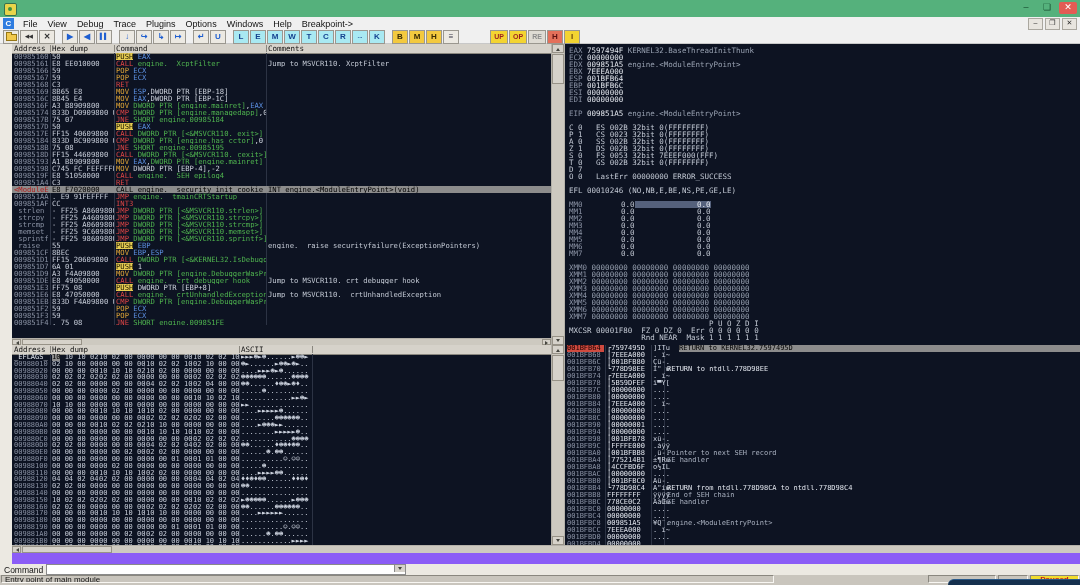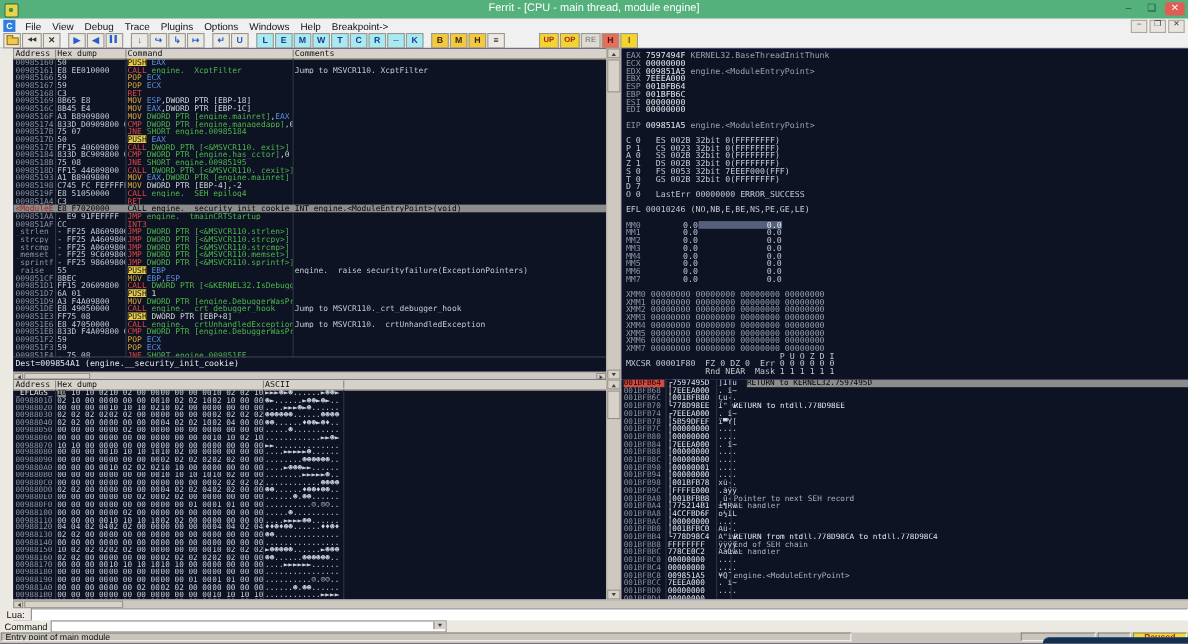--- a/index.html
+++ b/index.html
@@ -128,21 +128,20 @@
   .blob{position:absolute;left:948px;top:579px;width:132px;height:6px;background:#15304e;
         border-radius:6px 0 0 0;border-top:1px solid #2a5a8a;z-index:6;}
 </style>
 </head>
 <body>
 
 <div class="app">
 
   <div class="titlebar">
     <div class="appicon"></div>
-    <div class="title">Ferrit - [CPU - main thread, module engine]</div>
     <div class="tbtns">
       <div class="tbtn">–</div>
       <div class="tbtn">❏</div>
       <div class="tbtn close">✕</div>
     </div>
   </div>
 
   <div class="menubar">
     <div class="cicon">C</div>
     <span id="menu-items" style="display:flex">
@@ -253,21 +252,20 @@
           <div class="drow"><span class="c-addr">009851D7</span><span class="c-hex">6A 01</span><span class="c-cmd"><span class="p">PUSH</span><span class="w"> 1</span></span></div>
           <div class="drow"><span class="c-addr">009851D9</span><span class="c-hex">A3 F4A09800</span><span class="c-cmd"><span class="m">MOV</span><span class="w"> </span><span class="g">DWORD PTR [engine.DebuggerWasPresent]</span></span></div>
           <div class="drow"><span class="c-addr">009851DE</span><span class="c-hex">E8 49050000</span><span class="c-cmd"><span class="k">CALL</span><span class="w"> </span><span class="g">engine.__crt_debugger_hook</span></span><span class="c-cmt">Jump to MSVCR110._crt_debugger_hook</span></div>
           <div class="drow"><span class="c-addr">009851E3</span><span class="c-hex">FF75 08</span><span class="c-cmd"><span class="p">PUSH</span><span class="w"> DWORD PTR [EBP+8]</span></span></div>
           <div class="drow"><span class="c-addr">009851E6</span><span class="c-hex">E8 47050000</span><span class="c-cmd"><span class="k">CALL</span><span class="w"> </span><span class="g">engine.__crtUnhandledException</span></span><span class="c-cmt">Jump to MSVCR110.__crtUnhandledException</span></div>
           <div class="drow"><span class="c-addr">009851EB</span><span class="c-hex">833D F4A09800 0</span><span class="c-cmd"><span class="k">CMP</span><span class="w"> </span><span class="g">DWORD PTR [engine.DebuggerWasPresent]</span></span></div>
           <div class="drow"><span class="c-addr">009851F2</span><span class="c-hex">59</span><span class="c-cmd"><span class="m">POP</span><span class="w"> </span><span class="r">ECX</span></span></div>
           <div class="drow"><span class="c-addr">009851F3</span><span class="c-hex">59</span><span class="c-cmd"><span class="m">POP</span><span class="w"> </span><span class="r">ECX</span></span></div>
           <div class="drow"><span class="c-addr">009851F4</span><span class="c-hex">. 75 08</span><span class="c-cmd"><span class="k">JNE</span><span class="w"> </span><span class="g">SHORT engine.009851FE</span></span></div>
         </div>
-      <div id="d-info">Dest=009854A1 (engine.__security_init_cookie)</div>
     </div>
 
     <div class="vs" id="vs-l-top">
       <div class="sbtn up">
           <div class="tri-u"></div>
         </div>
       <div class="thumb" style="top:10px;height:30px"></div>
       <div class="sbtn dn">
           <div class="tri-d"></div>
         </div>
@@ -445,24 +443,20 @@
       <div class="hbtn lf">
           <div class="tri-l"></div>
         </div>
       <div class="hthumb" style="left:10px;width:90px"></div>
       <div class="hbtn rt">
           <div class="tri-r"></div>
         </div>
     </div>
   </div>
 
-  <div class="luarow">
-    <span class="llab">Lua:</span>
-    <input class="linput" style="">
-  </div>
 
   <div class="cmdrow">
     <span class="clab">Command :</span>
     <div class="csel">
       <div class="carrow">
           <div class="tri-d"></div>
         </div>
     </div>
   </div>
 

